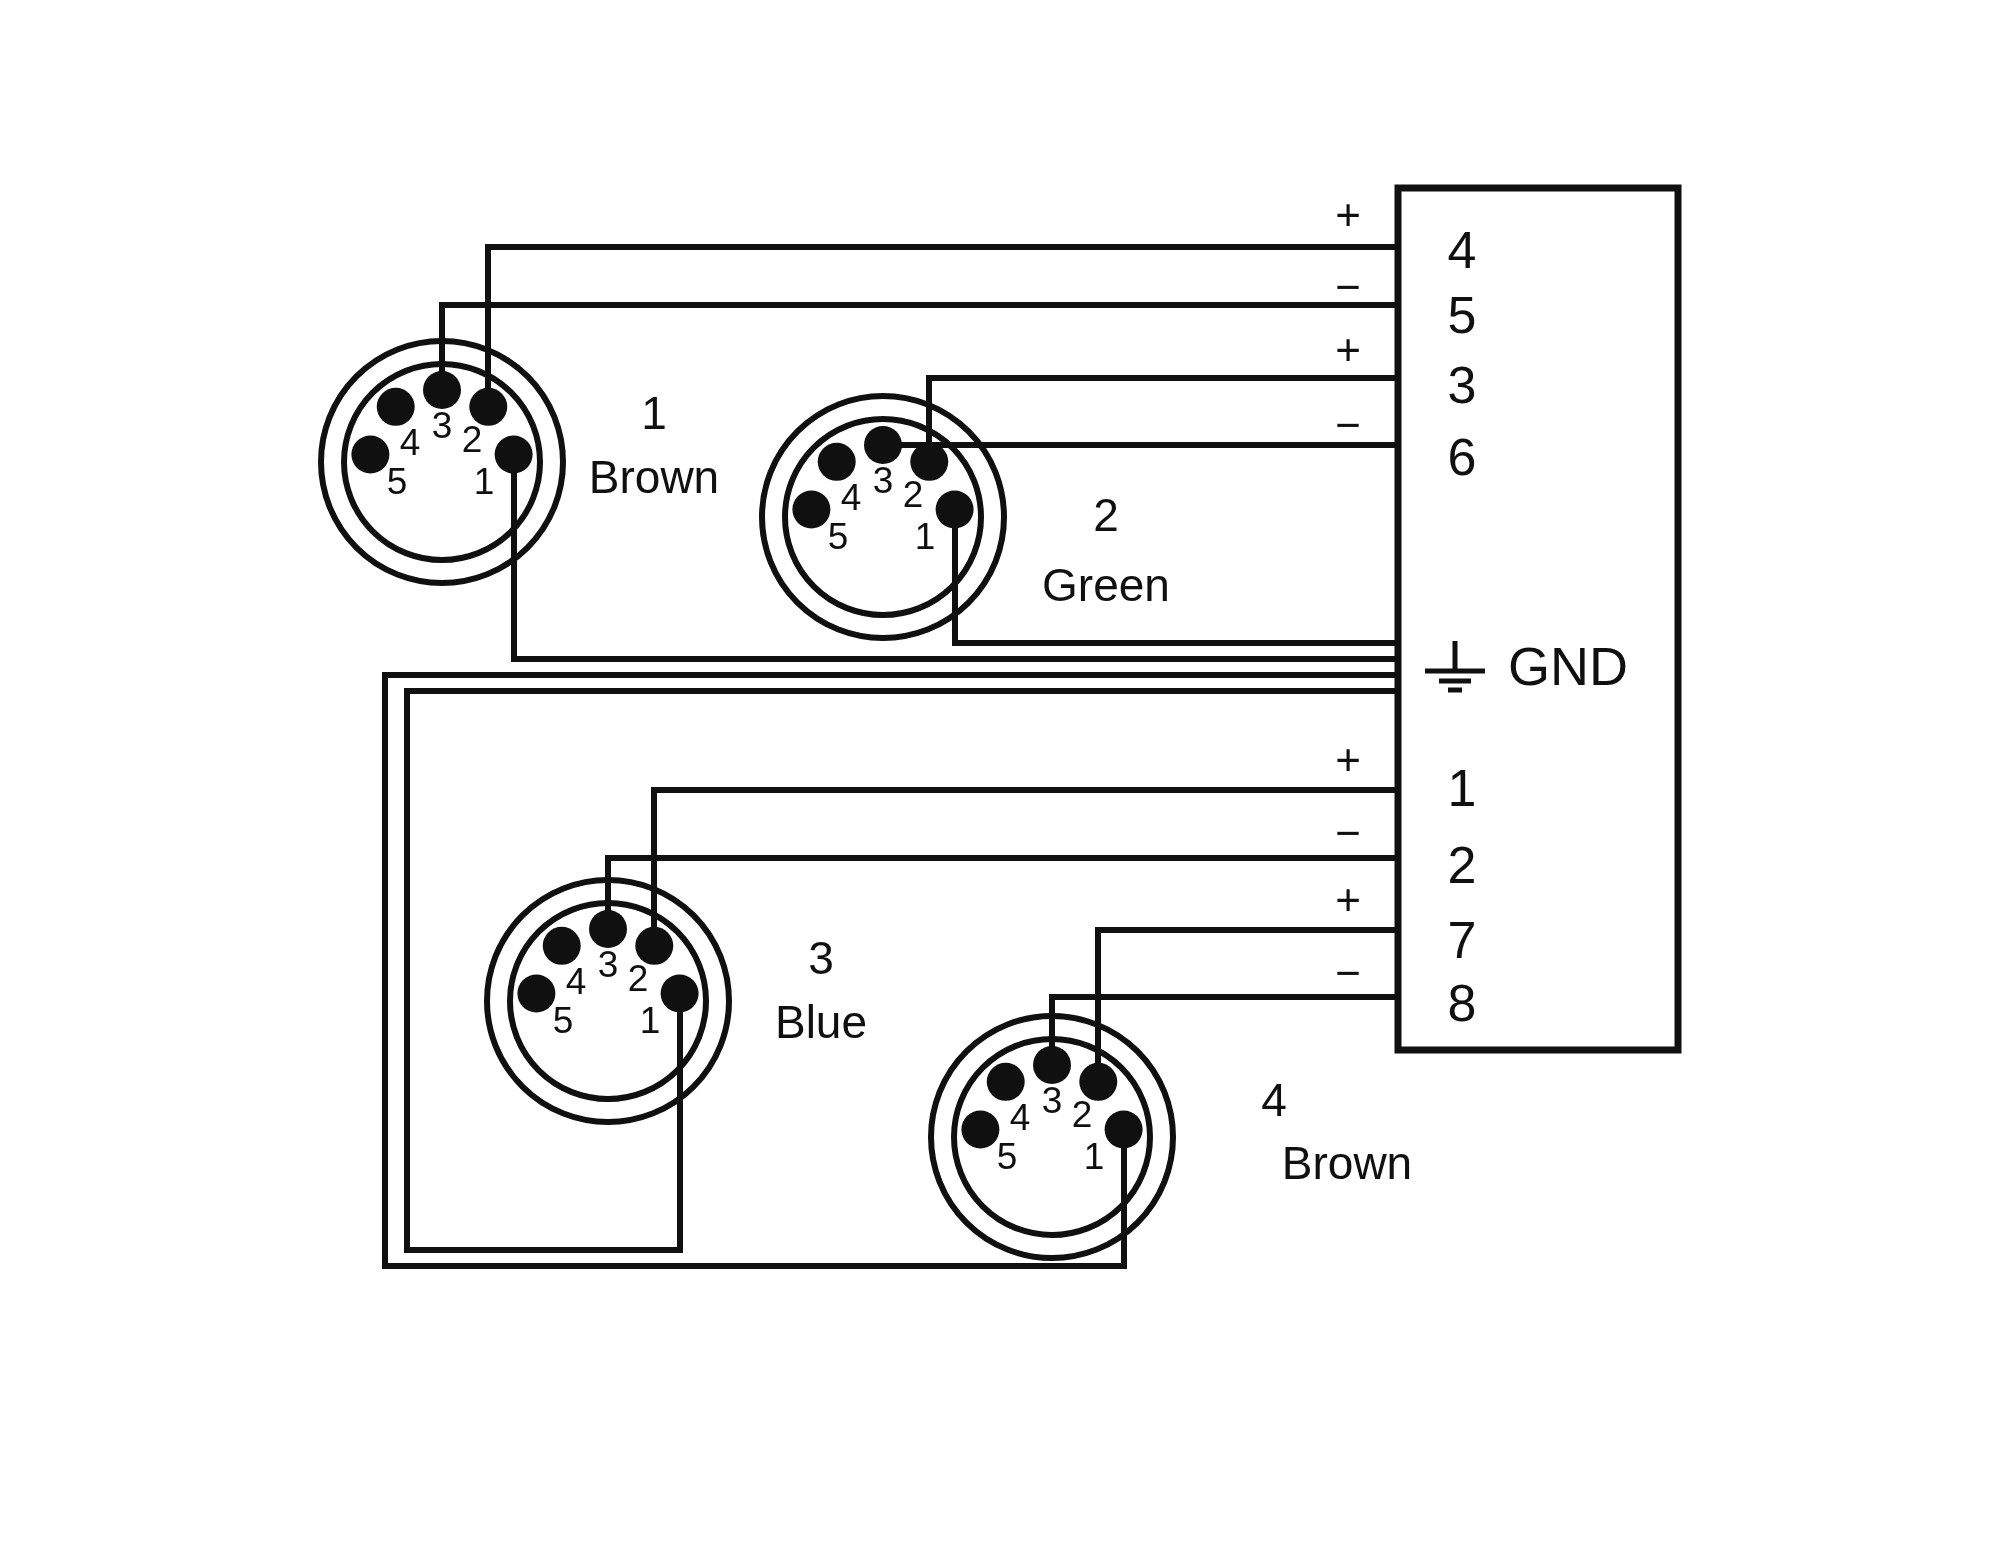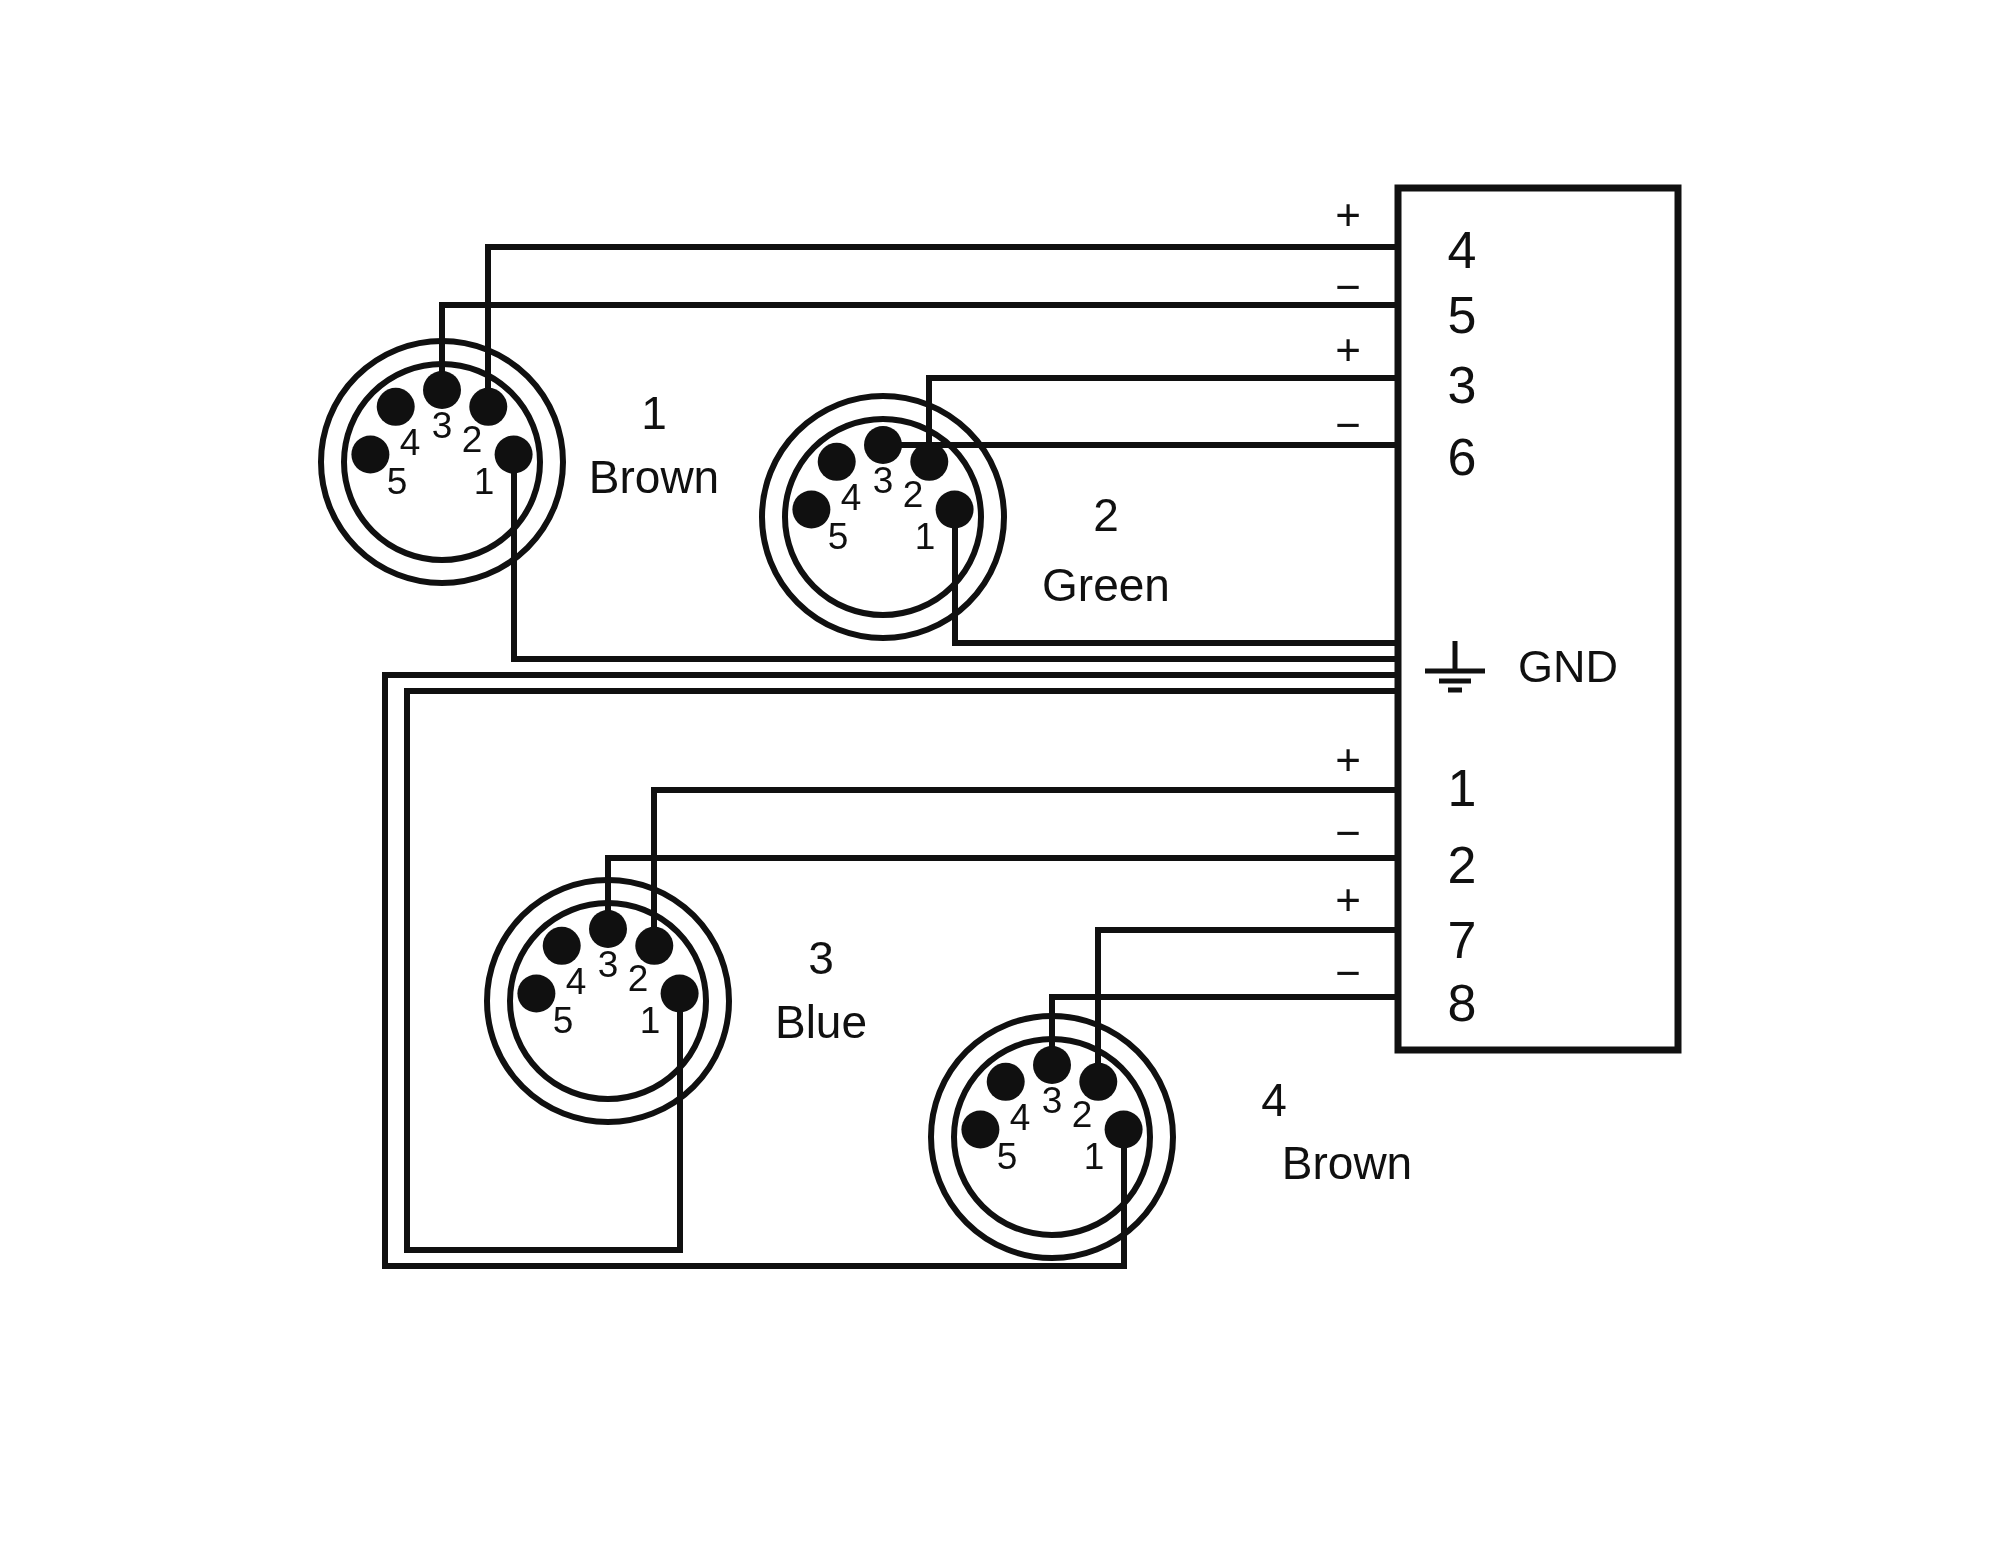--- a/index.html
+++ b/index.html
@@ -4,21 +4,21 @@
 <style>
   html,body{margin:0;padding:0;background:#ffffff;}
   #canvas{position:relative;width:2000px;height:1545px;background:#ffffff;overflow:hidden;
           font-family:"Liberation Sans",sans-serif;}
   #schematic{position:absolute;left:0;top:0;width:2000px;height:1545px;}
   #labels{position:absolute;left:0;top:0;width:2000px;height:1545px;}
   .lbl{position:absolute;transform:translate(-50%,-50%);color:#101010;white-space:nowrap;
        font-family:"Liberation Sans",sans-serif;line-height:1;}
   .t-num{font-size:52px;}
   .t-sign{font-size:44px;}
-  .gnd-text{font-size:45px;}
+  .gnd-text{font-size:54px;}
   .c-name{font-size:46px;}
   .pin-num{font-size:37px;}
 </style>
 </head>
 <body>
 
 <div id="canvas">
   <svg id="schematic" xmlns="http://www.w3.org/2000/svg" viewBox="0 0 2000 1545">
       <rect x="1398" y="188" width="280" height="862" fill="#ffffff" stroke="#101010" stroke-width="7"></rect>
       <circle cx="442" cy="462" r="121" fill="#ffffff" stroke="#101010" stroke-width="6"></circle>

